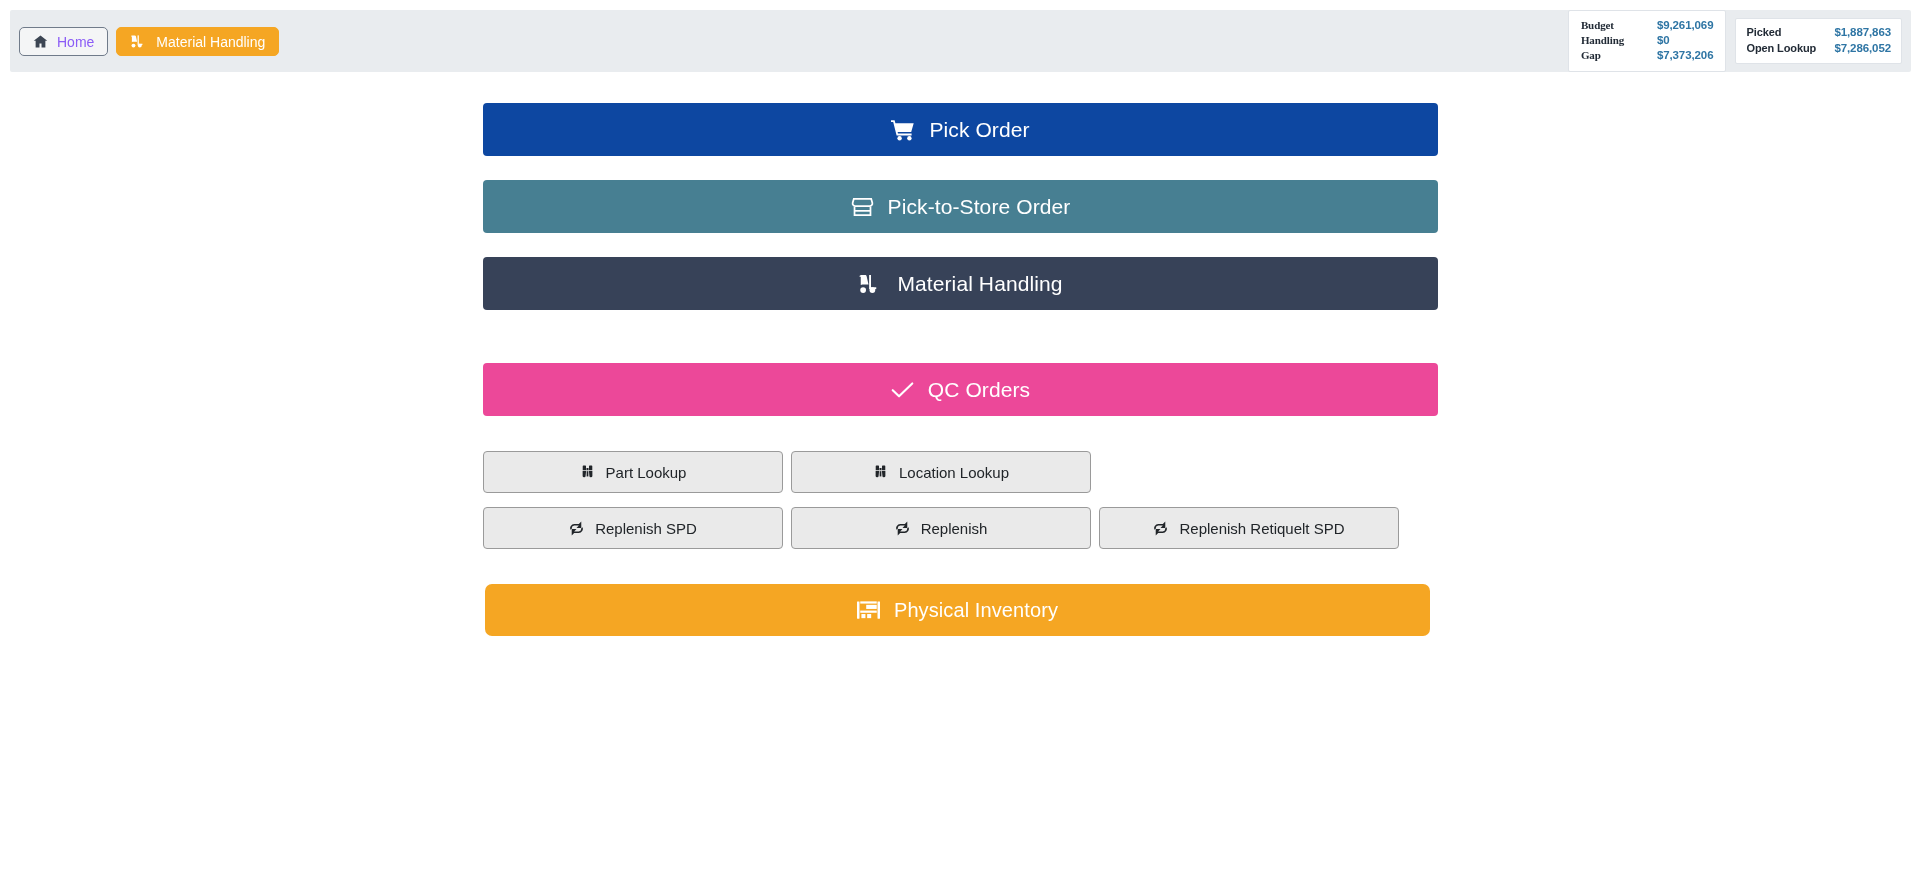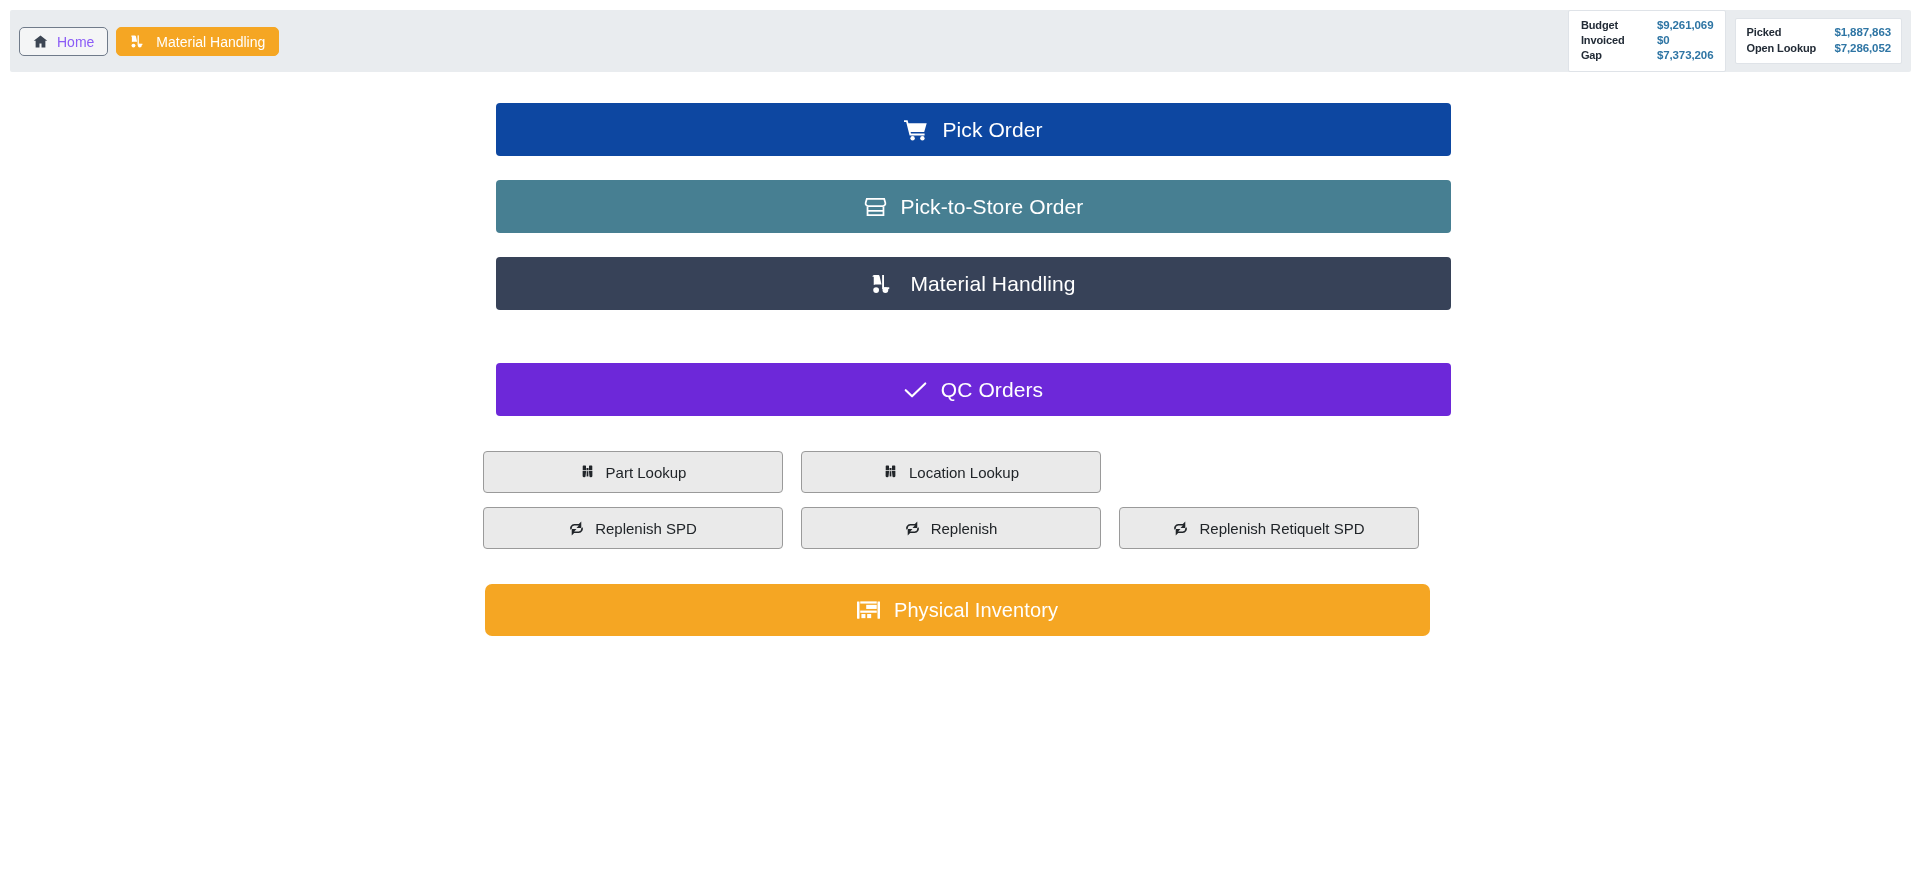--- a/index.html
+++ b/index.html
@@ -78,21 +78,21 @@
     font-weight: bold;
     color: #222b36;
     letter-spacing: -0.1px;
   }
   .stat-value {
     font-size: 11.5px;
     font-weight: bold;
     color: #2e75a4;
     letter-spacing: -0.1px;
   }
-  .card-a .stat-label { width: 76px; }
+  .card-a .stat-label { width: 76px; font-family: Liberation Serif, serif; }
   .card-b .stat-label { width: 88px; }
   .card-b .stat-value { text-align: right; }
 
   
   .main {
     position: absolute;
     left: 0; top: 72px;
     width: 1921px;
   }
   .stack {
@@ -108,39 +108,38 @@
     gap: 14px;
     width: 955px;
     height: 53px;
     border: none;
     border-radius: 4px;
     color: #ffffff;
     font-size: 21px;
     letter-spacing: 0.1px;
     cursor: pointer;
     font-family: "Liberation Sans", sans-serif;
-    margin-left: 13px;
   }
   .btn-pick        { background: #0d47a1; margin-bottom: 24px; }
   .btn-pick-store  { background: #477f92; margin-bottom: 24px; }
   .btn-material    { background: #374258; margin-bottom: 53px; }
-  .btn-qc          { background: #6d28d9; margin-bottom: 35px; }
+  .btn-qc          { background: #ec4899; margin-bottom: 35px; }
   .btn-physical    {
     background: #f5a623;
     width: 945px;
     height: 52px;
     margin-top: 35px;
     margin-left: 2px;
     font-size: 20px;
     border-radius: 7px;
   }
 
   .grid-row {
     display: flex;
-    gap: 18px;
+    gap: 8px;
     margin-bottom: 14px;
   }
   .small-btn {
     display: flex;
     align-items: center;
     justify-content: center;
     gap: 11px;
     width: 300px;
     height: 42px;
     background: #eaeaea;
@@ -186,21 +185,21 @@
   </div>
 
   <div class="stat-cards">
 
     <div class="stat-card first card-a">
       <div class="stat-row">
         <span class="stat-label">Budget</span>
         <span class="stat-value">$9,261,069</span>
       </div>
       <div class="stat-row">
-        <span class="stat-label">Invoiced</span>
+        <span class="stat-label">Handling</span>
         <span class="stat-value">$0</span>
       </div>
       <div class="stat-row">
         <span class="stat-label">Gap</span>
         <span class="stat-value">$7,373,206</span>
       </div>
     </div>
 
     <div class="stat-card card-b">
       <div class="stat-row">

